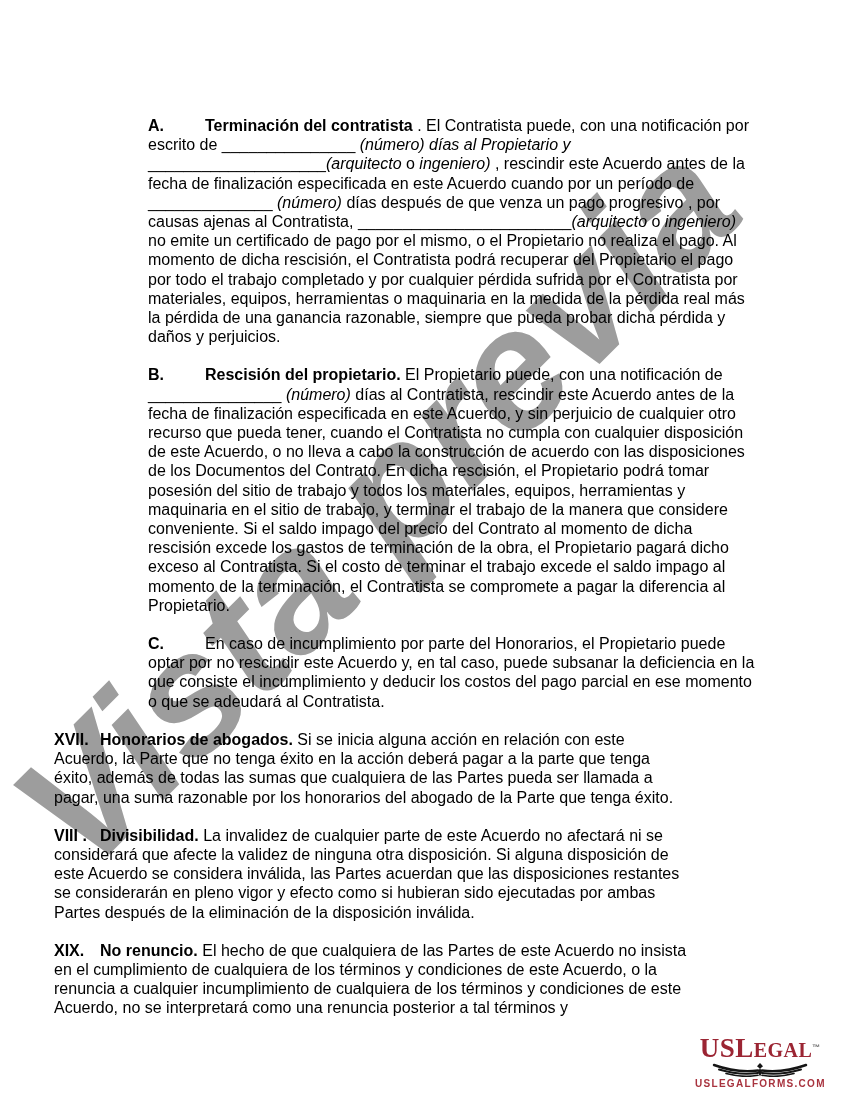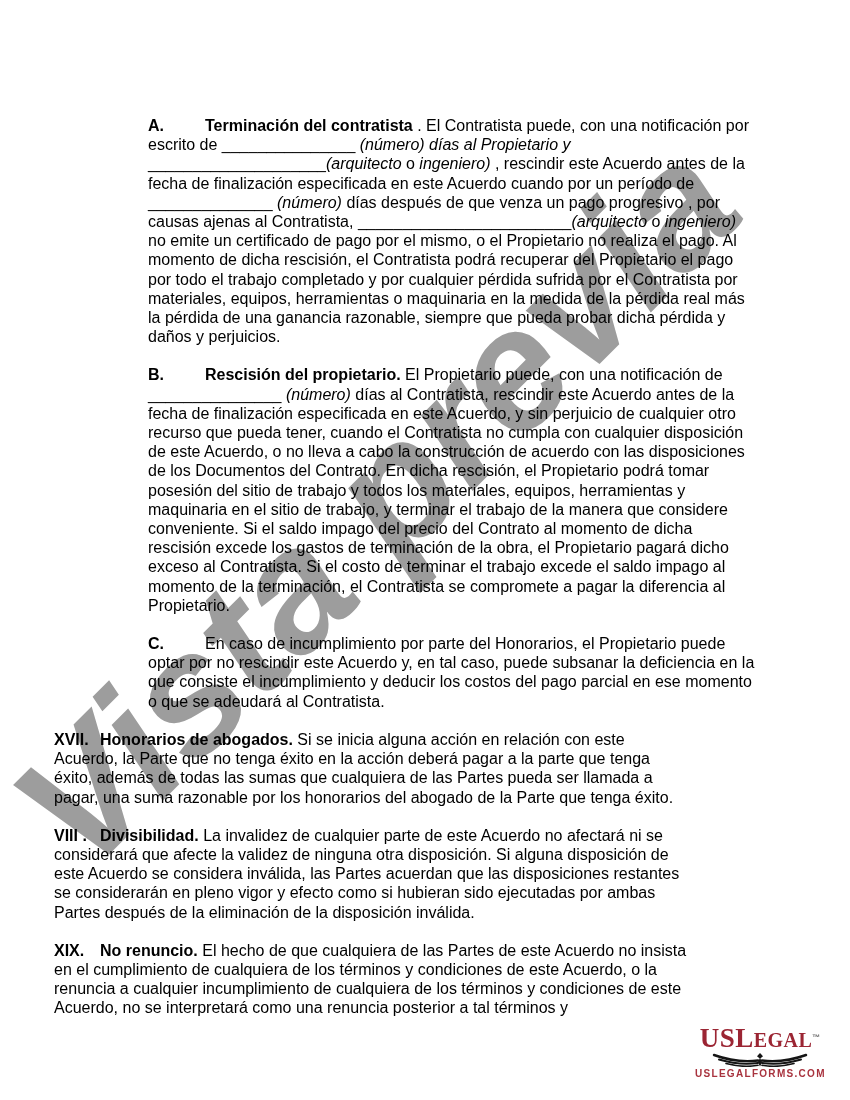--- a/index.html
+++ b/index.html
@@ -23,21 +23,21 @@
   .para{margin:0 0 19px 0;text-align:left;}
   .indent{margin-left:148px;width:608px;}
   .outer{margin-left:54px;width:638px;}
   .sec-label{display:inline-block;font-weight:700;}
   .indent .sec-label{width:57px;}
   .outer .sec-label{width:46px;}
   .b{font-weight:700;}
   .i{font-style:italic;}
   
   .logo{position:absolute;left:695px;top:1026px;width:130px;text-align:center;z-index:3;}
-  .wordmark{font-family:"Liberation Serif", serif;font-weight:700;line-height:24px;white-space:nowrap;}
+  .wordmark{font-family:"Liberation Serif", serif;font-weight:700;line-height:24px;white-space:nowrap;margin-top:10px;}
   .wm-big{font-size:27px;letter-spacing:.5px;}
   .wm-small{font-size:20px;letter-spacing:.5px;}
   .wm-tm{font-size:8px;vertical-align:top;color:#666;font-family:"Liberation Sans", sans-serif;}
   .eagle{display:block;margin:-1px auto 1px auto;}
   .site{font-size:10px;font-weight:700;letter-spacing:1.3px;font-family:"Liberation Sans", sans-serif;white-space:nowrap;}
 </style>
 </head>
 <body>
 
 <div class="page">

